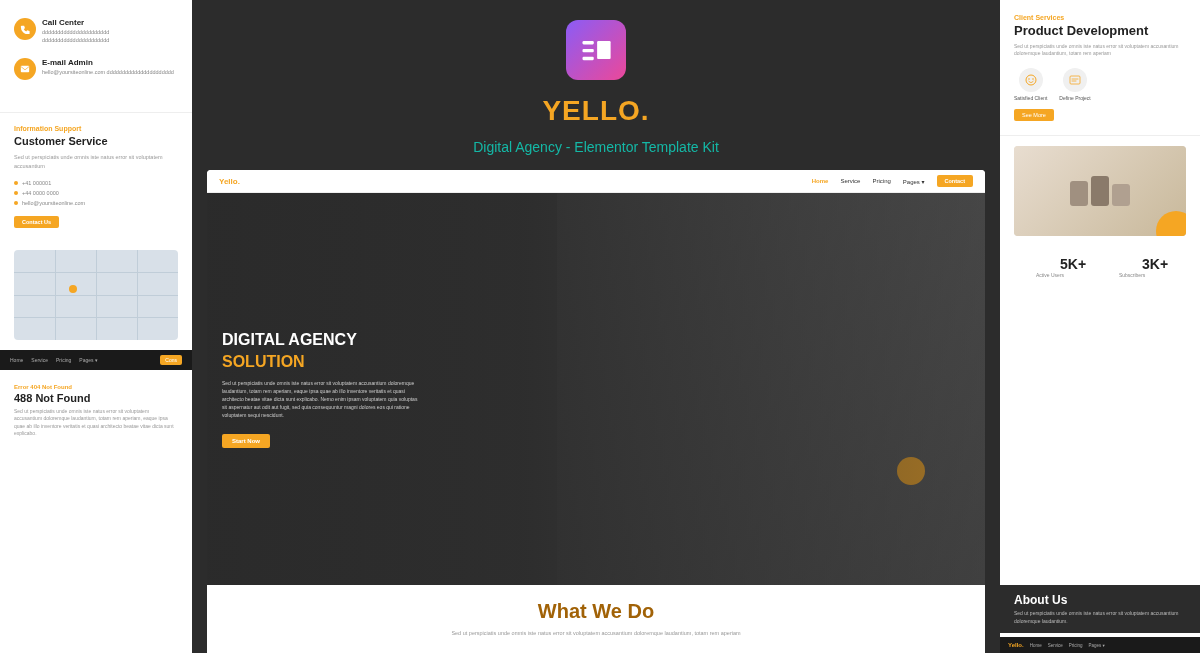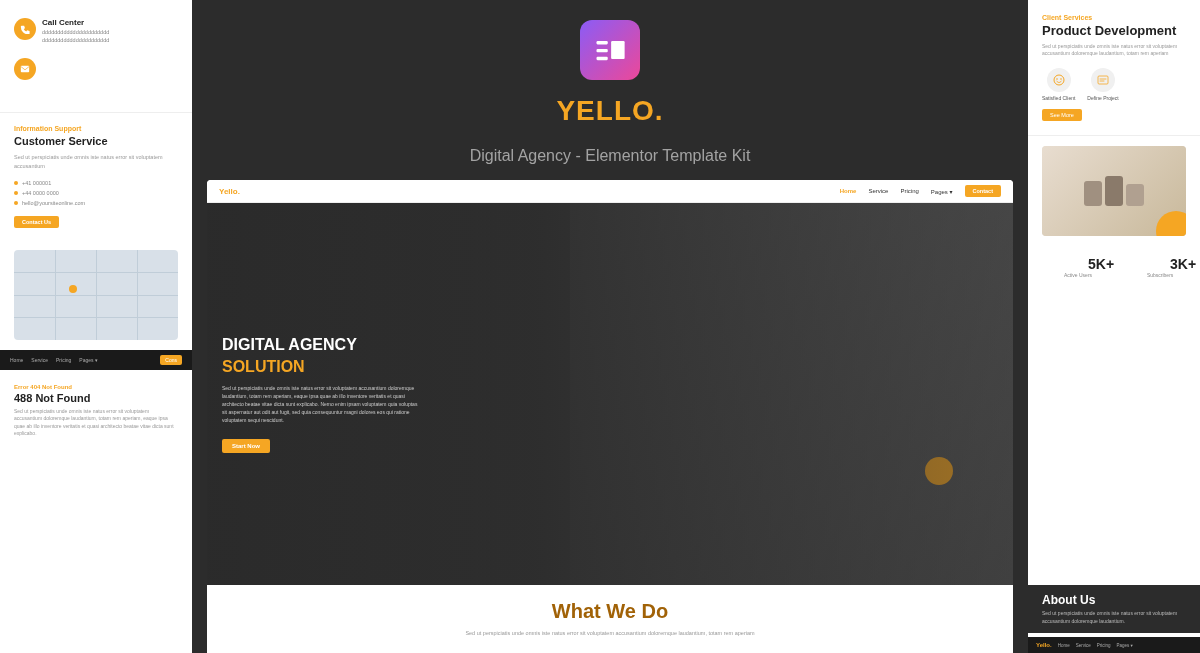--- a/index.html
+++ b/index.html
@@ -239,23 +239,23 @@
     .brand-name {
       font-size: 28px;
       font-weight: 800;
       color: #f5a623;
       letter-spacing: 1px;
       position: relative;
       z-index: 1;
     }
 
     .brand-subtitle {
-      font-size: 16px;
-      color: #a3a3a3;
-      margin-top: 20px;
+      font-size: 14px;
+      color: #14b8a6;
+      margin-top: 12px;
       position: relative;
       z-index: 1;
     }
 
     
     .mini-website {
       flex: 1;
       background: #fff;
       margin: 0 15px 0 15px;
       border-radius: 4px 4px 0 0;
@@ -386,21 +386,21 @@
     .services-text {
       font-size: 5.5px;
       color: #999;
       line-height: 1.6;
       max-width: 300px;
       margin: 0 auto;
     }
 
     
     .right-panel {
-      width: 172px;
+      width: 200px;
       height: 100%;
       background: #fff;
       position: relative;
       overflow: hidden;
       flex-shrink: 0;
     }
 
     .right-top {
       padding: 14px;
       border-bottom: 1px solid #eee;
@@ -563,20 +563,25 @@
           <p>dddddddddddddddddddddd
 dddddddddddddddddddddd</p>
         </div>
       </div>
       <div class="left-contact-item">
         <div class="contact-icon-circle">
           <svg viewBox="0 0 12 12" fill="white">
               <rect x="1" y="2" width="10" height="8" rx="1"></rect>
               <path d="M1 3l5 4 5-4" stroke="#f5a623" stroke-width="0.8" fill="none"></path>
             </svg>
+        </div>
+        <div class="contact-text">
+          <h4>E-mail Admin</h4>
+          <p>hello@yoursiteonline.com
+dddddddddddddddddddddd</p>
         </div>
       </div>
     </div>
 
     <div class="left-info-section">
       <div class="info-label">Information Support</div>
       <div class="info-title">Customer Service</div>
       <div class="info-text">Sed ut perspiciatis unde omnis iste natus error sit voluptatem accusantium</div>
       <div class="info-list">
         <div class="info-list-item">+41 000001</div>

